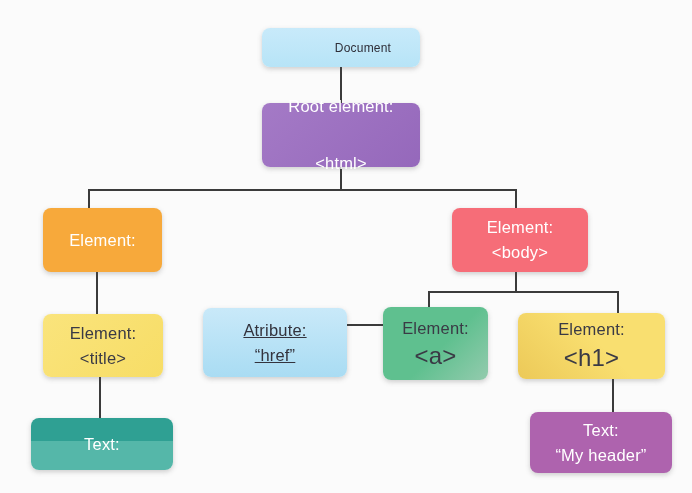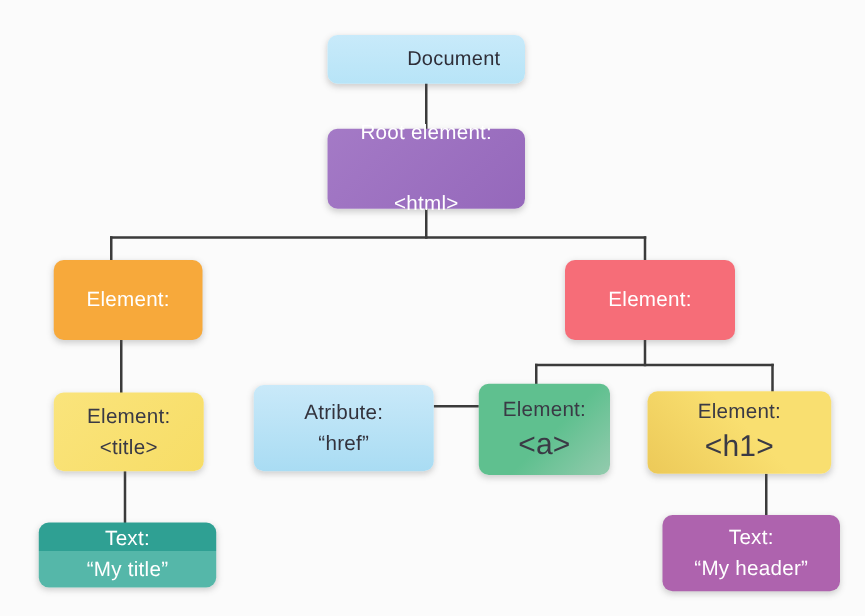--- a/index.html
+++ b/index.html
@@ -20,21 +20,21 @@
     display: flex;
     flex-direction: column;
     align-items: center;
     justify-content: center;
     text-align: center;
     box-shadow: 0 2px 5px rgba(90,90,90,0.28);
   }
   .nl { display: block; font-size: 16.5px; line-height: 1.5; letter-spacing: 0.2px; }
   .nl.big-a  { font-size: 24px; line-height: 1.25; }
   .nl.big-h1 { font-size: 24px; line-height: 1.35; }
-  .nl.doc    { font-size: 16px; margin-left: 44px; }
+  .nl.doc    { font-size: 12px; margin-left: 44px; }
 
   
   .c-document { background: linear-gradient(180deg, #c8eafa, #b7e4f7); color: #2e2e38; }
   .c-root     { background: linear-gradient(135deg, #a47ac6, #9568bb); color: #ffffff; gap: 32px; }
   .c-head     { background: #f7a93b; color: #ffffff; }
   .c-title    { background: linear-gradient(135deg, #fae47c, #f7dd66); color: #3a3a45; }
   .c-mytitle  { background: linear-gradient(180deg, #2fa093 0%, #2fa093 44%, #55b7a9 44%, #55b7a9 100%); color: #ffffff; }
   .c-body     { background: #f66d78; color: #ffffff; }
   .c-atribute { background: linear-gradient(180deg, #c9e9f9, #a9dcf3); color: #33333d; }
   .c-a        { background: linear-gradient(135deg, #5fc08f 55%, #94cbae); color: #3a3a45; }
@@ -72,45 +72,45 @@
     <span class="nl">Root element:</span>
     <span class="nl">&lt;html&gt;</span>
   </div>
 
   <div class="node c-head" style="left:43px; top:208px; width:119px; height:64px;">
     <span class="nl">Element:</span>
   </div>
 
   <div class="node c-body" style="left:452px; top:208px; width:136px; height:64px;">
     <span class="nl">Element:</span>
+    <span class="nl">&lt;body&gt;</span>
   </div>
 
   <div class="node c-title" style="left:43px; top:314px; width:120px; height:63px;">
     <span class="nl">Element:</span>
     <span class="nl">&lt;title&gt;</span>
   </div>
 
-  <div class="node c-atribute" style="left:203px; top:308px; width:144px; height:69px;">
+  <div class="node c-atribute" style="left:203px; top:308px; width:144px; height:69px;text-decoration:underline;">
     <span class="nl">Atribute:</span>
     <span class="nl">“href”</span>
   </div>
 
   <div class="node c-a" style="left:383px; top:307px; width:105px; height:73px;">
     <span class="nl">Element:</span>
     <span class="nl big-a">&lt;a&gt;</span>
   </div>
 
   <div class="node c-h1" style="left:518px; top:313px; width:147px; height:66px;">
     <span class="nl">Element:</span>
     <span class="nl big-h1">&lt;h1&gt;</span>
   </div>
 
   <div class="node c-mytitle" style="left:31px; top:418px; width:142px; height:52px;">
     <span class="nl">Text:</span>
-    <span class="nl">“My title”</span>
   </div>
 
   <div class="node c-myheader" style="left:530px; top:412px; width:142px; height:61px;">
     <span class="nl">Text:</span>
     <span class="nl">“My header”</span>
   </div>
 
 </div>
 
 </body></html>

